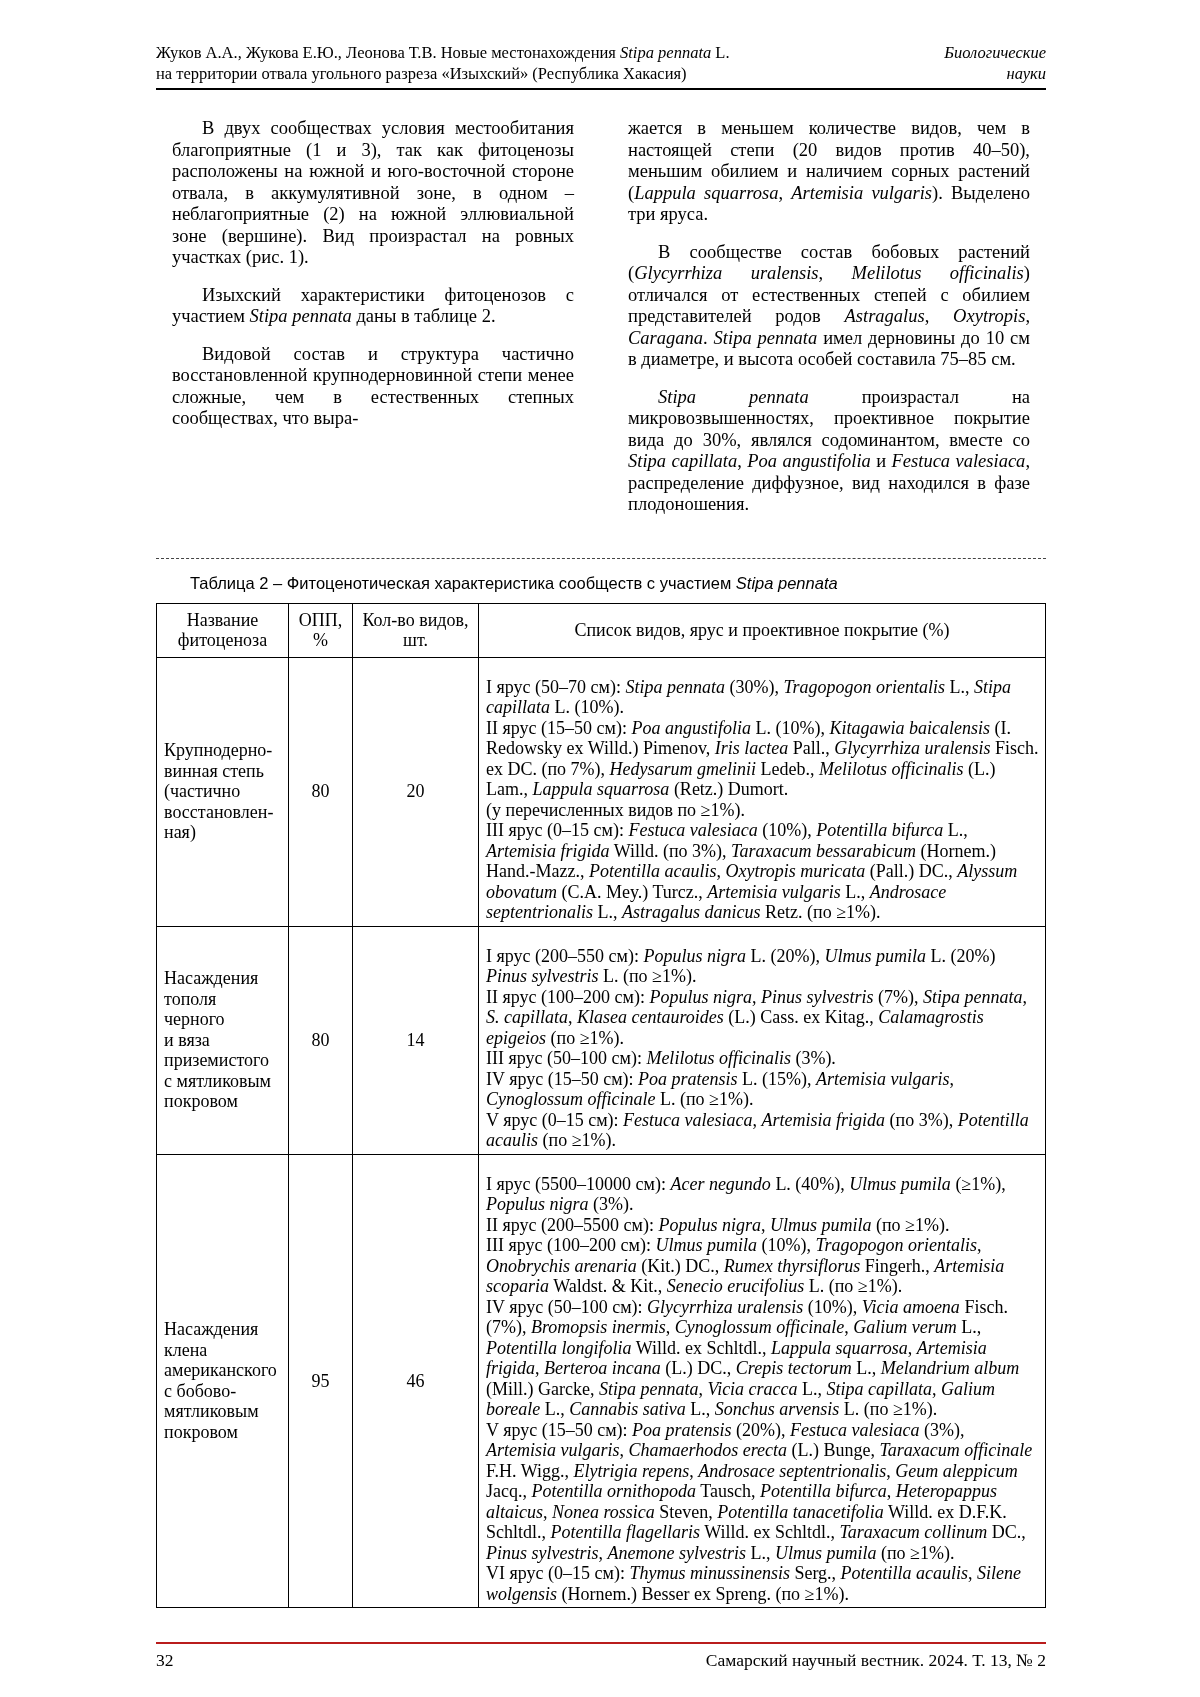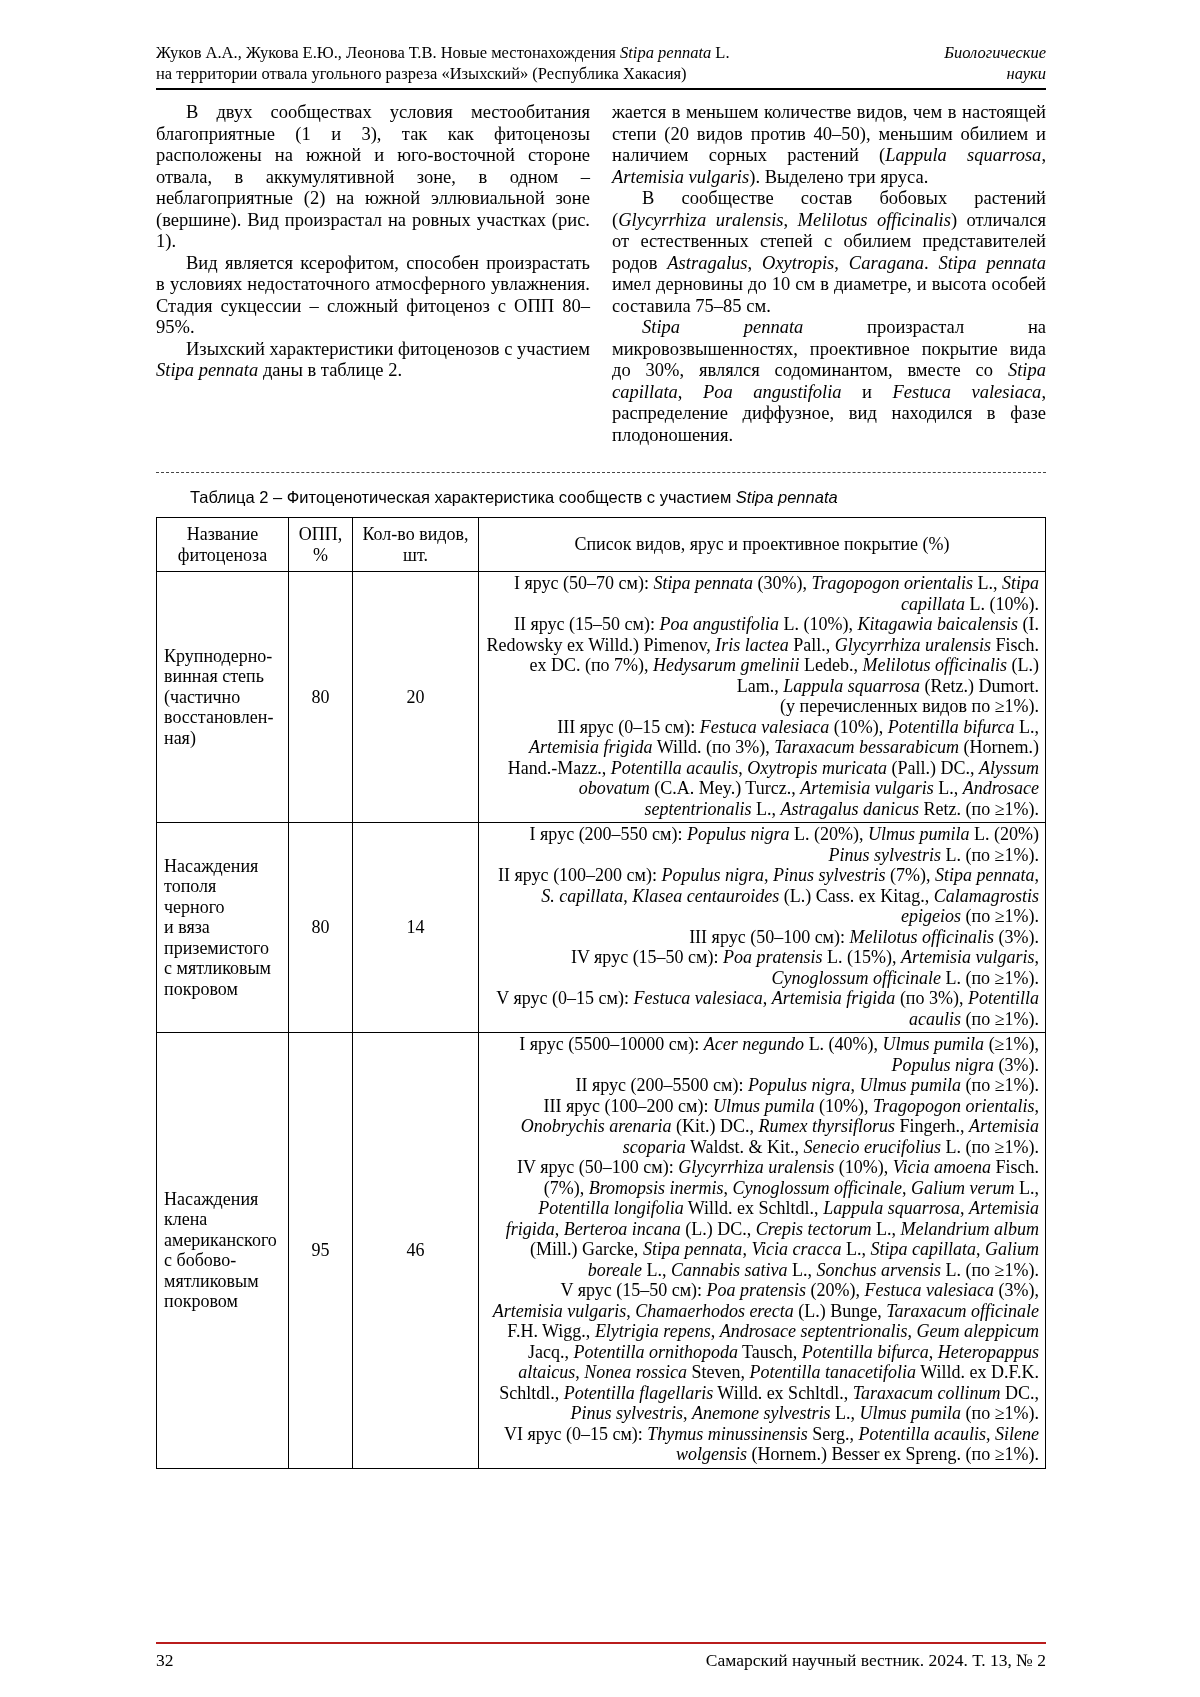--- a/index.html
+++ b/index.html
@@ -33,21 +33,21 @@
 
   .columns {
     display: flex;
     gap: 22px;
     margin-top: 12px;
     font-size: 18.5px;
     line-height: 21.5px;
     text-align: justify;
   }
   .columns .col { flex: 1 1 0; min-width: 0; }
-  .columns p { margin: 0; }
+  .columns p { margin: 16px; }
   .columns p.indent { text-indent: 30px; }
 
   .table-separator {
     border-top: 1px dashed #444;
     margin-top: 26px;
   }
   .table-caption {
     font-family: "Liberation Sans", sans-serif;
     font-size: 16.5px;
     line-height: 20px;
@@ -79,22 +79,22 @@
     padding: 4px 4px 4px 7px;
     white-space: pre-line;
   }
   td.cell-opp, td.cell-count {
     vertical-align: middle;
     text-align: center;
     padding: 2px;
   }
   td.cell-species {
     vertical-align: top;
-    text-align: right;
-    padding: 1px 6px 3px 7px;
+    text-align: left;
+    padding: 19px 6px 3px 7px;
   }
 
   .page-footer {
     margin-top: auto;
     border-top: 2px solid #b91c1c;
     padding-top: 6px;
     display: flex;
     justify-content: space-between;
     font-size: 17.5px;
     line-height: 21px;
@@ -112,22 +112,22 @@
     </div>
     <div class="hdr-right">
       <div>Биологические</div>
       <div>науки</div>
     </div>
   </div>
 
   <div class="columns">
     <div class="col">
       <p class="indent"><span>В двух сообществах условия местообитания благоприятные (1 и 3), так как фитоценозы расположены на южной и юго-восточной стороне отвала, в аккумулятивной зоне, в одном – неблагоприятные (2) на южной эллювиальной зоне (вершине). Вид произрастал на ровных участках (рис. 1).</span></p>
-      <p class="indent"><span>Вид является ксерофитом, способен произрастать в условиях недостаточного атмосферного увлажнения. Стадия сукцессии – сложный фитоценоз с ОПП 80–95%.</span></p>
       <p class="indent"><span>Изыхский характеристики фитоценозов с участием </span><span class="italic">Stipa pennata</span><span> даны в таблице 2.</span></p>
+      <p class="indent"><span>Видовой состав и структура частично восстановленной крупнодерновинной степи менее сложные, чем в естественных степных сообществах, что выра-</span></p>
     </div>
     <div class="col">
       <p><span>жается в меньшем количестве видов, чем в настоящей степи (20 видов против 40–50), меньшим обилием и наличием сорных растений (</span><span class="italic">Lappula squarrosa</span><span>, </span><span class="italic">Artemisia vulgaris</span><span>). Выделено три яруса.</span></p>
       <p class="indent"><span>В сообществе состав бобовых растений (</span><span class="italic">Glycyrrhiza uralensis</span><span>, </span><span class="italic">Melilotus officinalis</span><span>) отличался от естественных степей с обилием представителей родов </span><span class="italic">Astragalus</span><span>, </span><span class="italic">Oxytropis</span><span>, </span><span class="italic">Caragana</span><span>. </span><span class="italic">Stipa pennata</span><span> имел дерновины до 10 см в диаметре, и высота особей составила 75–85 см.</span></p>
       <p class="indent"><span class="italic">Stipa pennata</span><span> произрастал на микровозвышенностях, проективное покрытие вида до 30%, являлся содоминантом, вместе со </span><span class="italic">Stipa capillata</span><span>, </span><span class="italic">Poa angustifolia</span><span> и </span><span class="italic">Festuca valesiaca</span><span>, распределение диффузное, вид находился в фазе плодоношения.</span></p>
     </div>
   </div>
 
   <div class="table-separator"></div>
 

